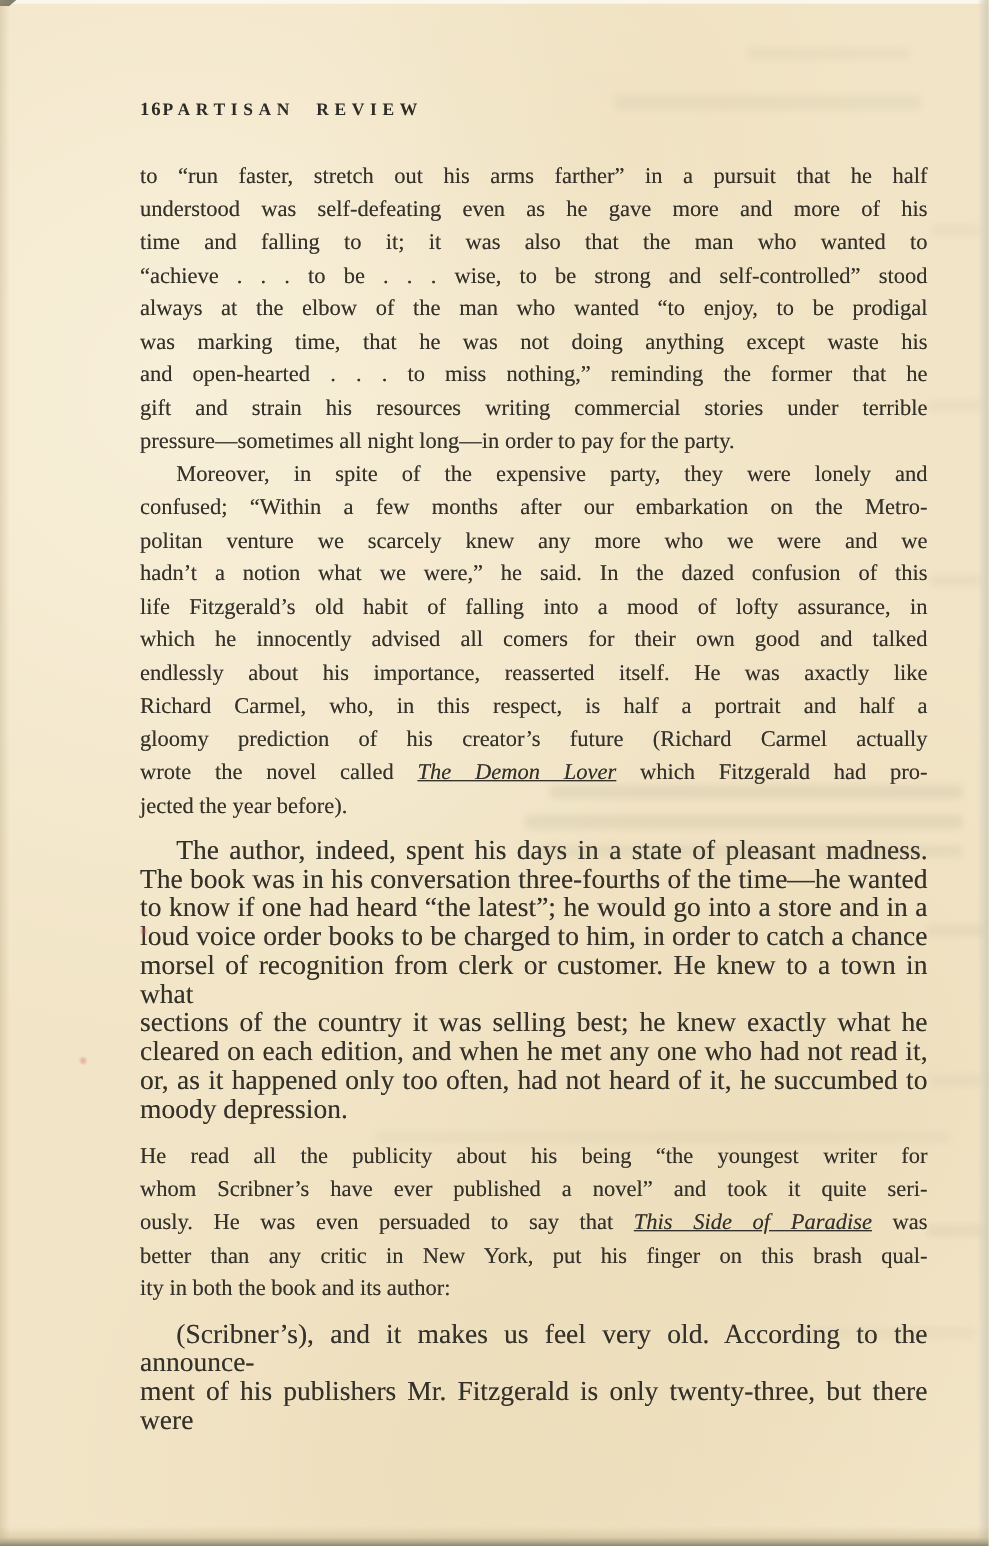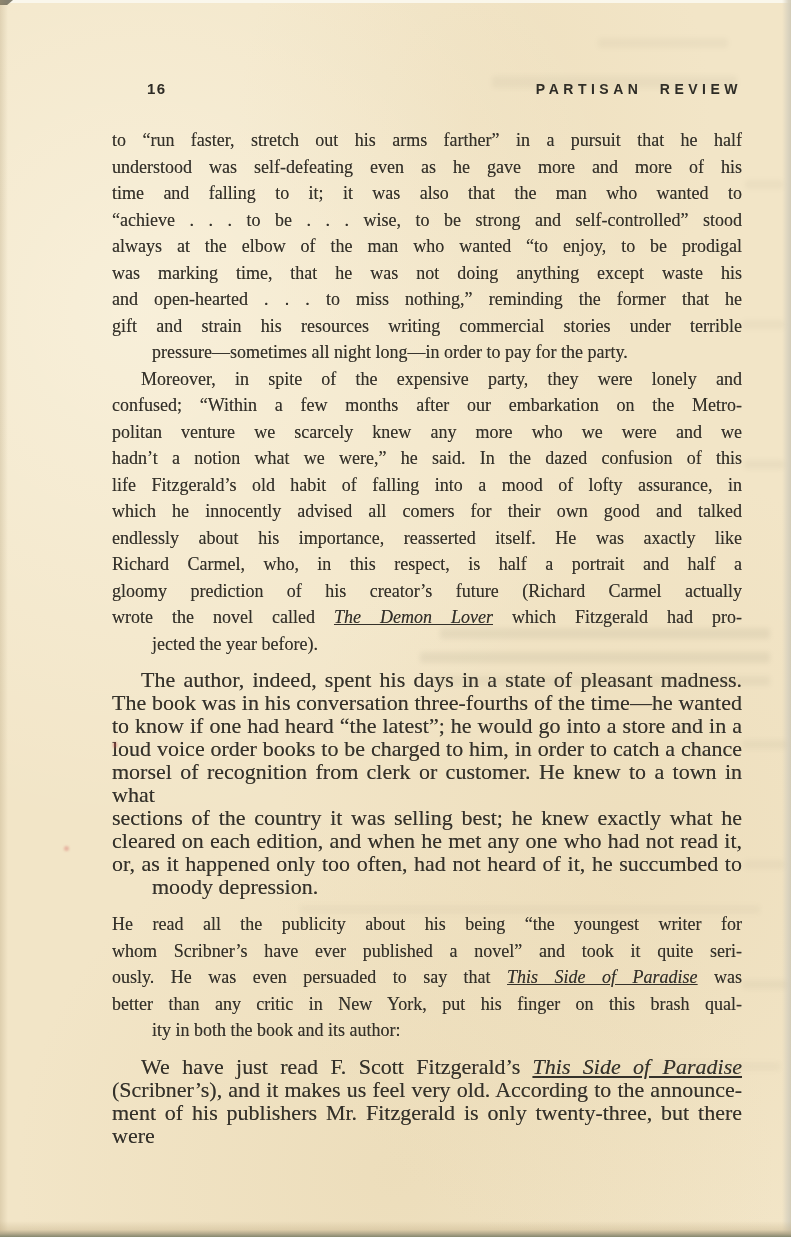--- a/index.html
+++ b/index.html
@@ -16,36 +16,35 @@
       radial-gradient(90% 60% at 18% 25%, rgba(255,252,240,0.45), transparent 70%),
       radial-gradient(70% 50% at 80% 70%, rgba(226,206,164,0.30), transparent 65%),
       radial-gradient(50% 40% at 60% 10%, rgba(232,214,175,0.35), transparent 60%),
       radial-gradient(80% 50% at 50% 95%, rgba(224,204,160,0.30), transparent 60%);
     font-family: "Liberation Serif", serif;
     color: var(--ink, #34312a);
   }
   
   .running-header {
     display: flex;
-    justify-content: space-between;
+    justify-content: flex-start;
     align-items: baseline;
-    font-family: Liberation Sans, sans-serif;
+    font-family: Liberation Serif, serif;
     font-weight: 700;
     margin-bottom: 30px;
-    margin-left: 35px;
   }
   .folio { font-size: 15px; letter-spacing: 1.5px; color: #2d2b25; }
   .running-title { font-size: 14px; letter-spacing: 4.5px; word-spacing: 9px; color: #2d2b25; }
 
   
   .para { font-size: 18px; line-height: 26.5px; margin: 0; text-shadow: 0 0 0.5px rgba(52,49,42,0.55); }
   .para.extract { font-size: 22px; line-height: 23px; margin-top: 11px; }
   .para.extract + .para.body { margin-top: 13px; }
   .line { text-align: justify; text-align-last: justify; }
-  .line.last { text-align-last: auto; margin-left: 40px; }
+  .line.last { text-align-last: auto; }
   .para.indent .line:first-child { text-indent: 29px; }
   em { font-style: italic; text-decoration: underline; }
 
   
   .artifact { position: absolute; pointer-events: none; }
   .edge-top { top: 0; left: 0; right: 0; height: 3px; background: #fbf8ef; opacity: 0.9; }
   .corner-tl {
     top: 0; left: 0; width: 13px; height: 5px; background: #6d6a59; opacity: 0.85;
     clip-path: polygon(0 0, 100% 0, 55% 100%, 0 100%);
   }
@@ -106,21 +105,20 @@
         <div class="line last"><span>moody depression.</span></div>
       </div>
       <div class="para body">
         <div class="line"><span>He read all the publicity about his being “the youngest writer for</span></div>
         <div class="line"><span>whom Scribner’s have ever published a novel” and took it quite seri-</span></div>
         <div class="line"><span>ously. He was even persuaded to say that </span><em>This Side of Paradise</em><span> was</span></div>
         <div class="line"><span>better than any critic in New York, put his finger on this brash qual-</span></div>
         <div class="line last"><span>ity in both the book and its author:</span></div>
       </div>
       <div class="para extract indent">
-        <div class="line"><span>We have just read F. Scott Fitzgerald’s </span><em>This Side of Paradise</em></div>
         <div class="line"><span>(Scribner’s), and it makes us feel very old. According to the announce-</span></div>
         <div class="line"><span>ment of his publishers Mr. Fitzgerald is only twenty-three, but there were</span></div>
       </div>
     </main>
 
   <div class="artifact edge-top"></div>
   <div class="artifact corner-tl"></div>
   <div class="artifact edge-left"></div>
   <div class="artifact edge-right"></div>
   <div class="artifact edge-bottom"></div>

